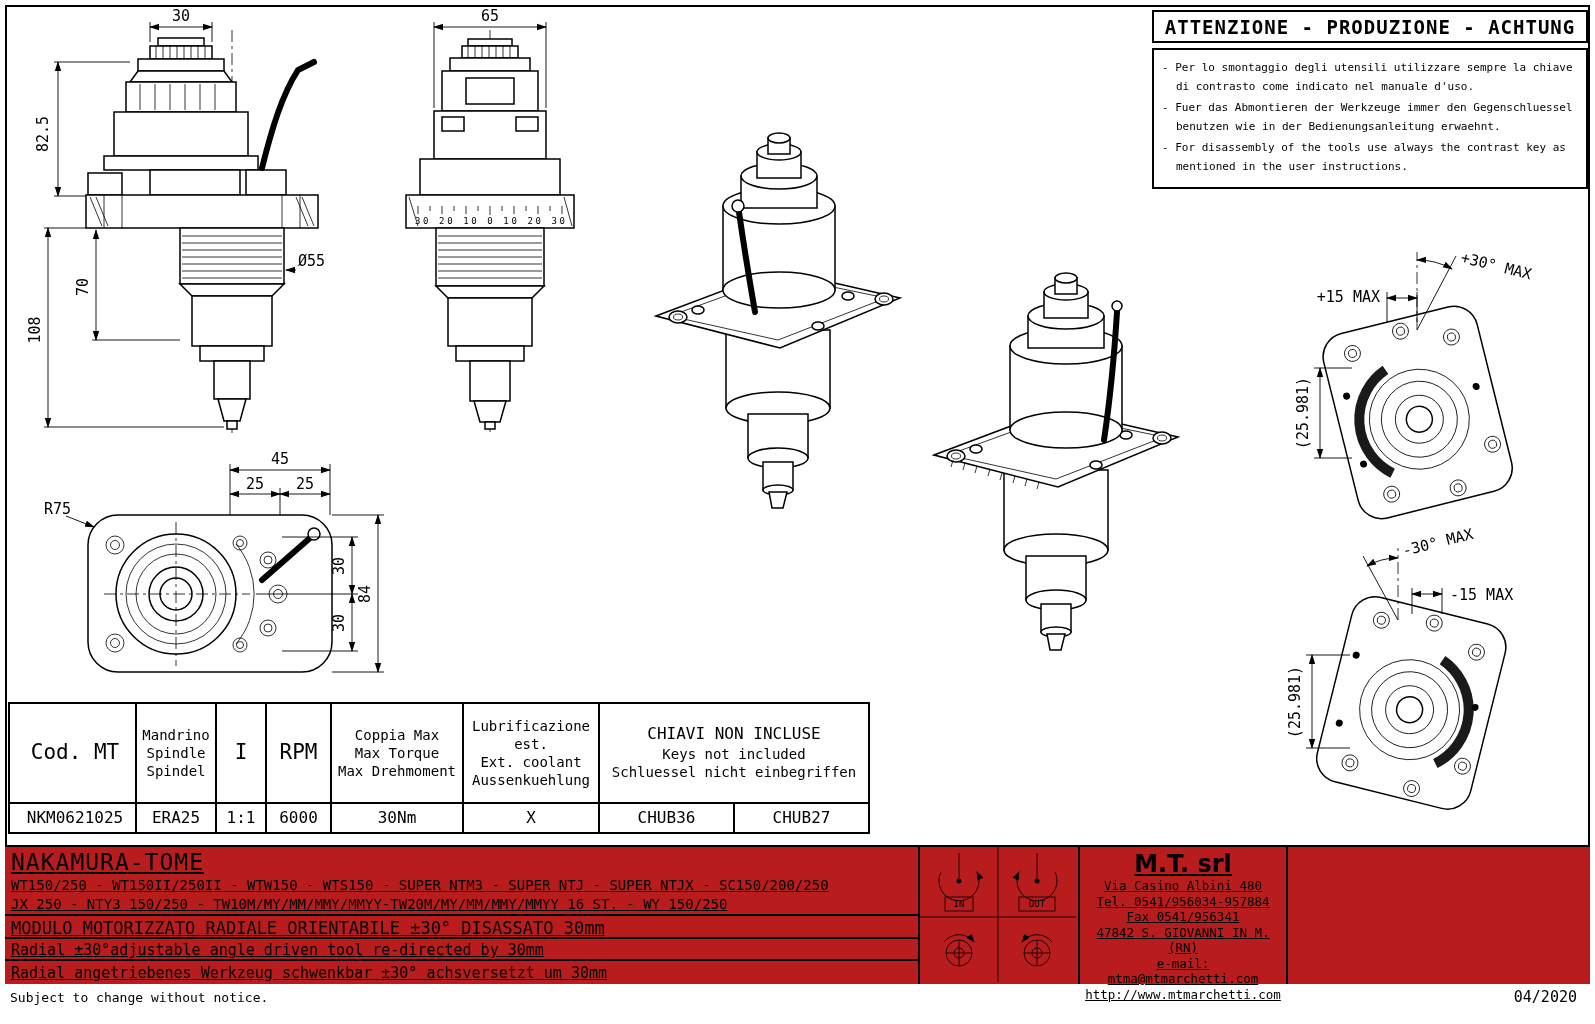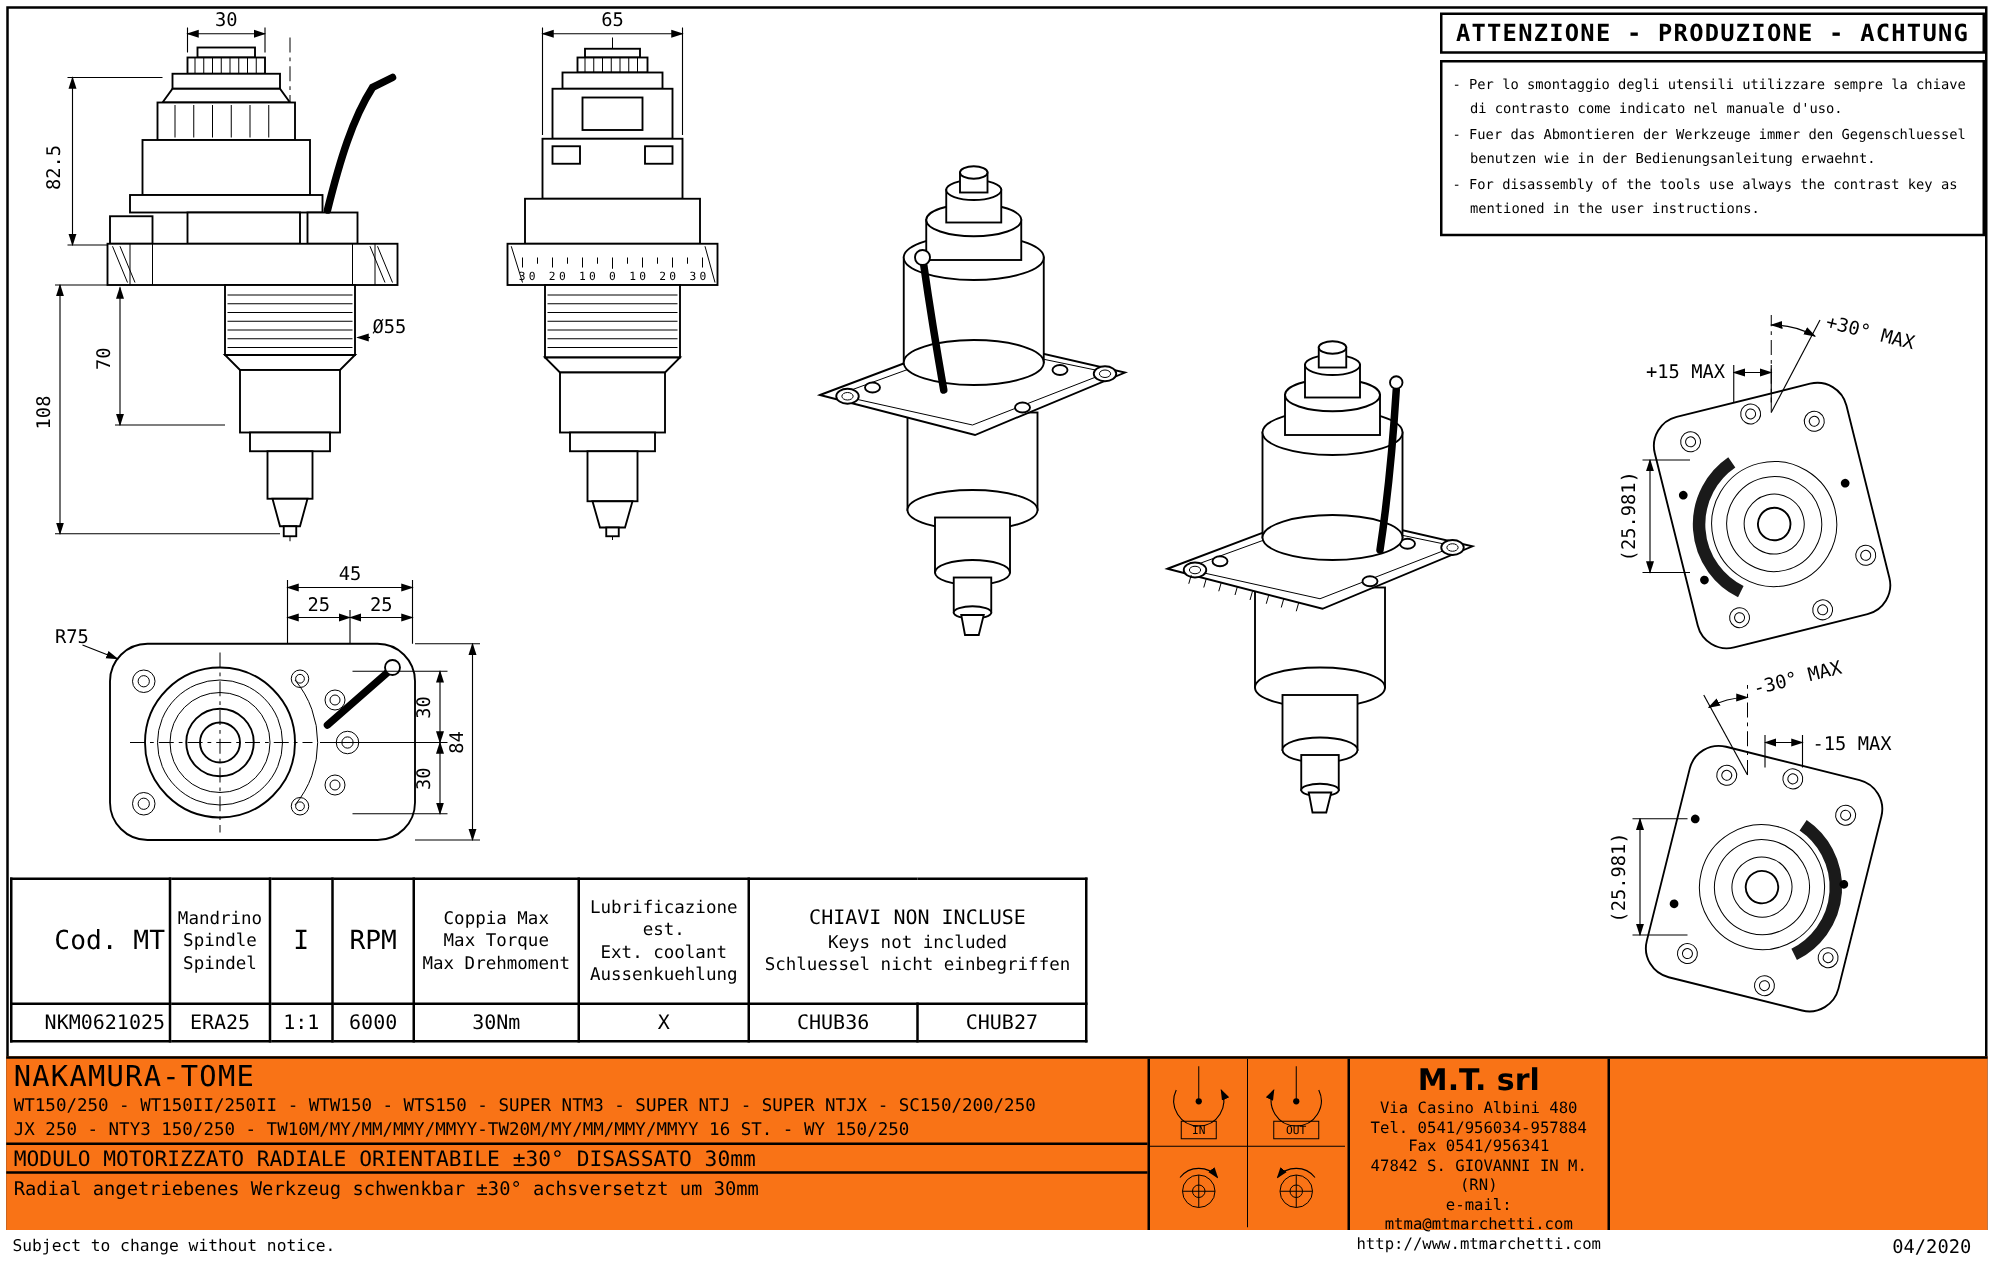--- a/index.html
+++ b/index.html
@@ -29,25 +29,25 @@
   }
   .attention-body { border:2px solid #000; margin-top:5px; padding:8px 8px 9px; }
   .attention-note { font-size:11px; line-height:19px; padding-left:14px; text-indent:-14px; margin-bottom:2px; }
 
   
   .spec { position:absolute; left:8px; top:702px; border-collapse:collapse; table-layout:fixed; width:860px; background:#fff; }
   .spec td { border:2px solid #000; font-size:14px; text-align:center; vertical-align:middle; line-height:1.3; padding:2px 3px; }
   .spec tr.hdr td { height:100px; }
   .spec tr.data td { height:30px; font-size:16px; }
   .spec td.big { font-size:21px; }
-  .spec td.leftal { text-align:right; padding-left:8px; }
+  .spec td.leftal { text-align:center; padding-left:8px; }
   .spec td.keyshdr div:first-child { font-size:16px; }
 
   
-  .tblock { position:absolute; left:5px; top:845px; width:1585px; height:139px; border-top:2px solid #000; display:flex; background:#f97316; }
+  .tblock { position:absolute; left:5px; top:845px; width:1585px; height:139px; border-top:2px solid #000; display:flex; background:#b91c1c;text-decoration:underline; }
   .tb-left { width:915px; border-right:2px solid #000; display:flex; flex-direction:column; }
   .tb-brand { height:28px; font-size:23px; letter-spacing:1px; padding:2px 0 0 6px; }
   .tb-machines { height:41px; font-size:14px; line-height:19px; padding:1px 0 0 6px; border-bottom:2px solid #000; }
   .tb-desc-it { height:23px; font-size:17px; padding:2px 0 0 6px; border-bottom:2px solid #000; }
   .tb-desc-en { height:22px; font-size:15px; padding:2px 0 0 6px; border-bottom:2px solid #000; }
   .tb-desc-de { flex:1; font-size:15px; padding:3px 0 0 6px; }
   .tb-inout { width:160px; border-right:2px solid #000; position:relative; }
   .tb-company { width:208px; border-right:2px solid #000; text-align:center; padding-top:3px; }
   .co-name { font-size:24px; font-weight:bold; font-family:"DejaVu Sans", sans-serif; }
   .co-line { font-size:12.5px; line-height:15.5px; }
@@ -480,20 +480,21 @@
   </table>
 
 <div class="tblock">
   <div class="tb-left">
     <div class="tb-brand">NAKAMURA-TOME</div>
     <div class="tb-machines">
       <div>WT150/250 - WT150II/250II - WTW150 - WTS150 - SUPER NTM3 - SUPER NTJ - SUPER NTJX - SC150/200/250</div>
       <div>JX 250 - NTY3 150/250 - TW10M/MY/MM/MMY/MMYY-TW20M/MY/MM/MMY/MMYY 16 ST. - WY 150/250</div>
     </div>
     <div class="tb-desc-it">MODULO MOTORIZZATO RADIALE ORIENTABILE ±30° DISASSATO 30mm</div>
+    <div class="tb-desc-en">Radial ±30°adjustable angle driven tool re-directed by 30mm</div>
     <div class="tb-desc-de">Radial angetriebenes Werkzeug schwenkbar ±30° achsversetzt um 30mm</div>
   </div>
 
   <div class="tb-inout">
     <svg width="156" height="135" viewBox="0 0 156 135" style="position:absolute;left:0;top:0">
       <defs>
         <marker id="ah2" markerWidth="9" markerHeight="8" refX="8" refY="4" orient="auto-start-reverse" markerUnits="userSpaceOnUse">
           <path d="M0,0.8 L9,4 L0,7.2 Z" fill="#000"></path>
         </marker>
       </defs>

